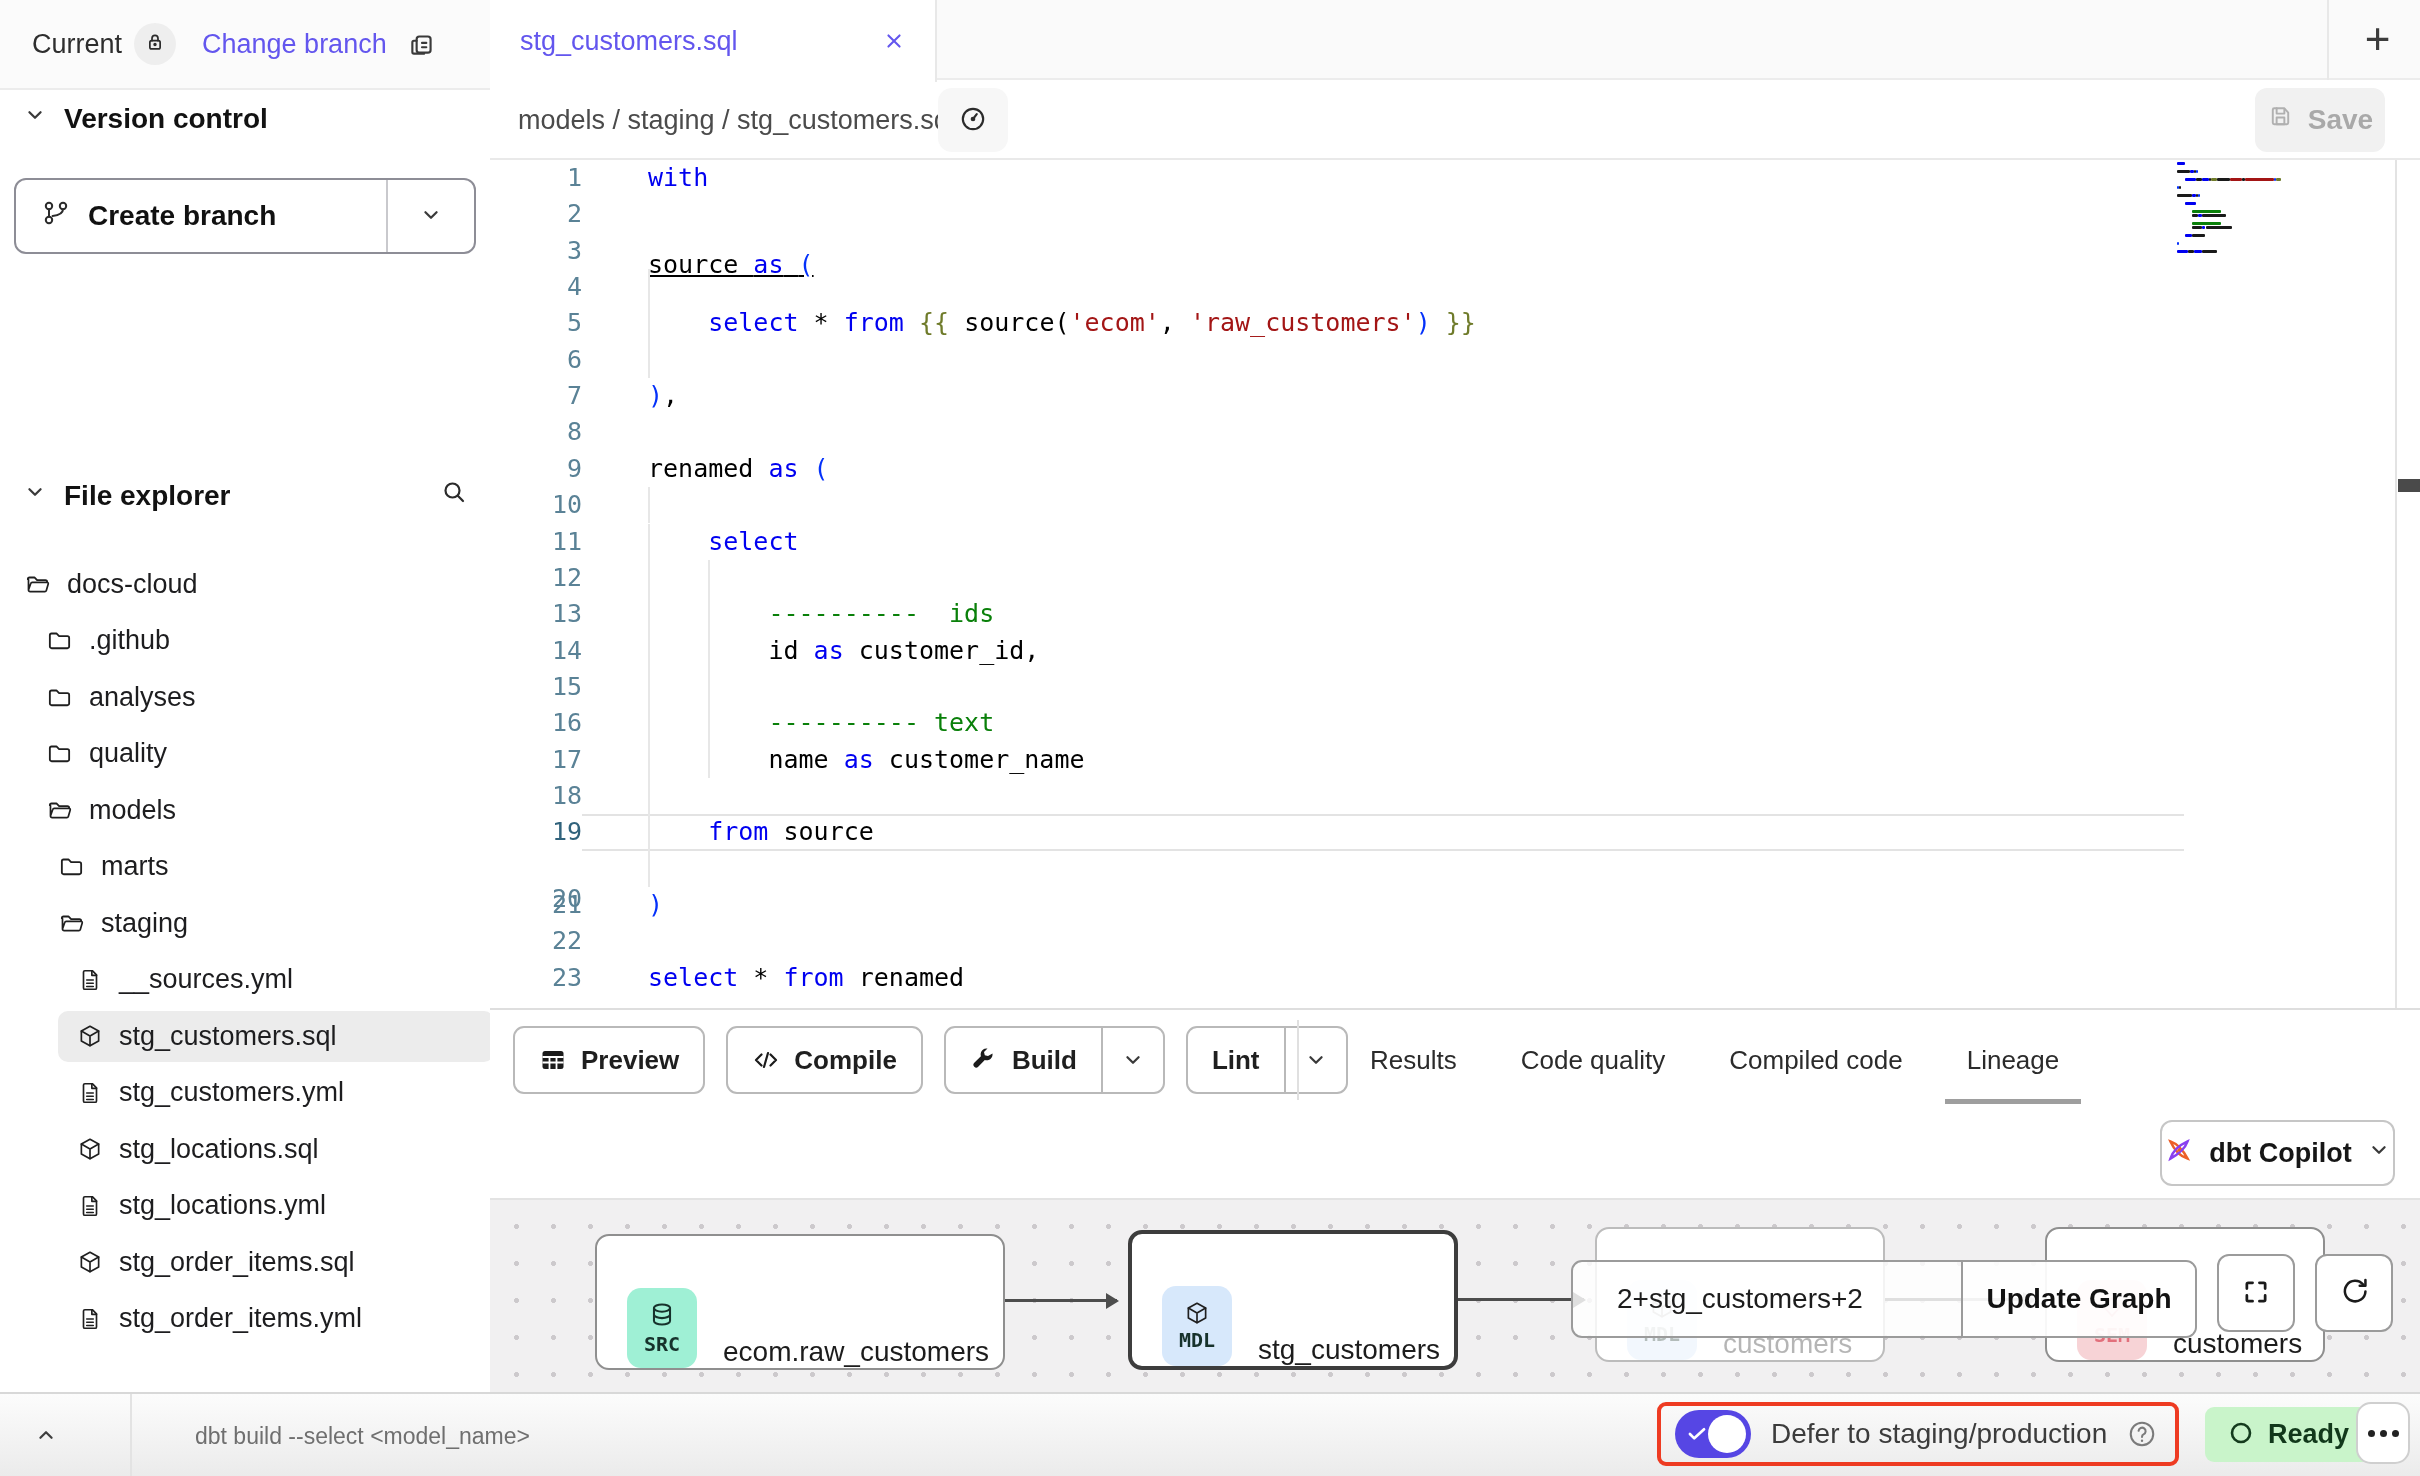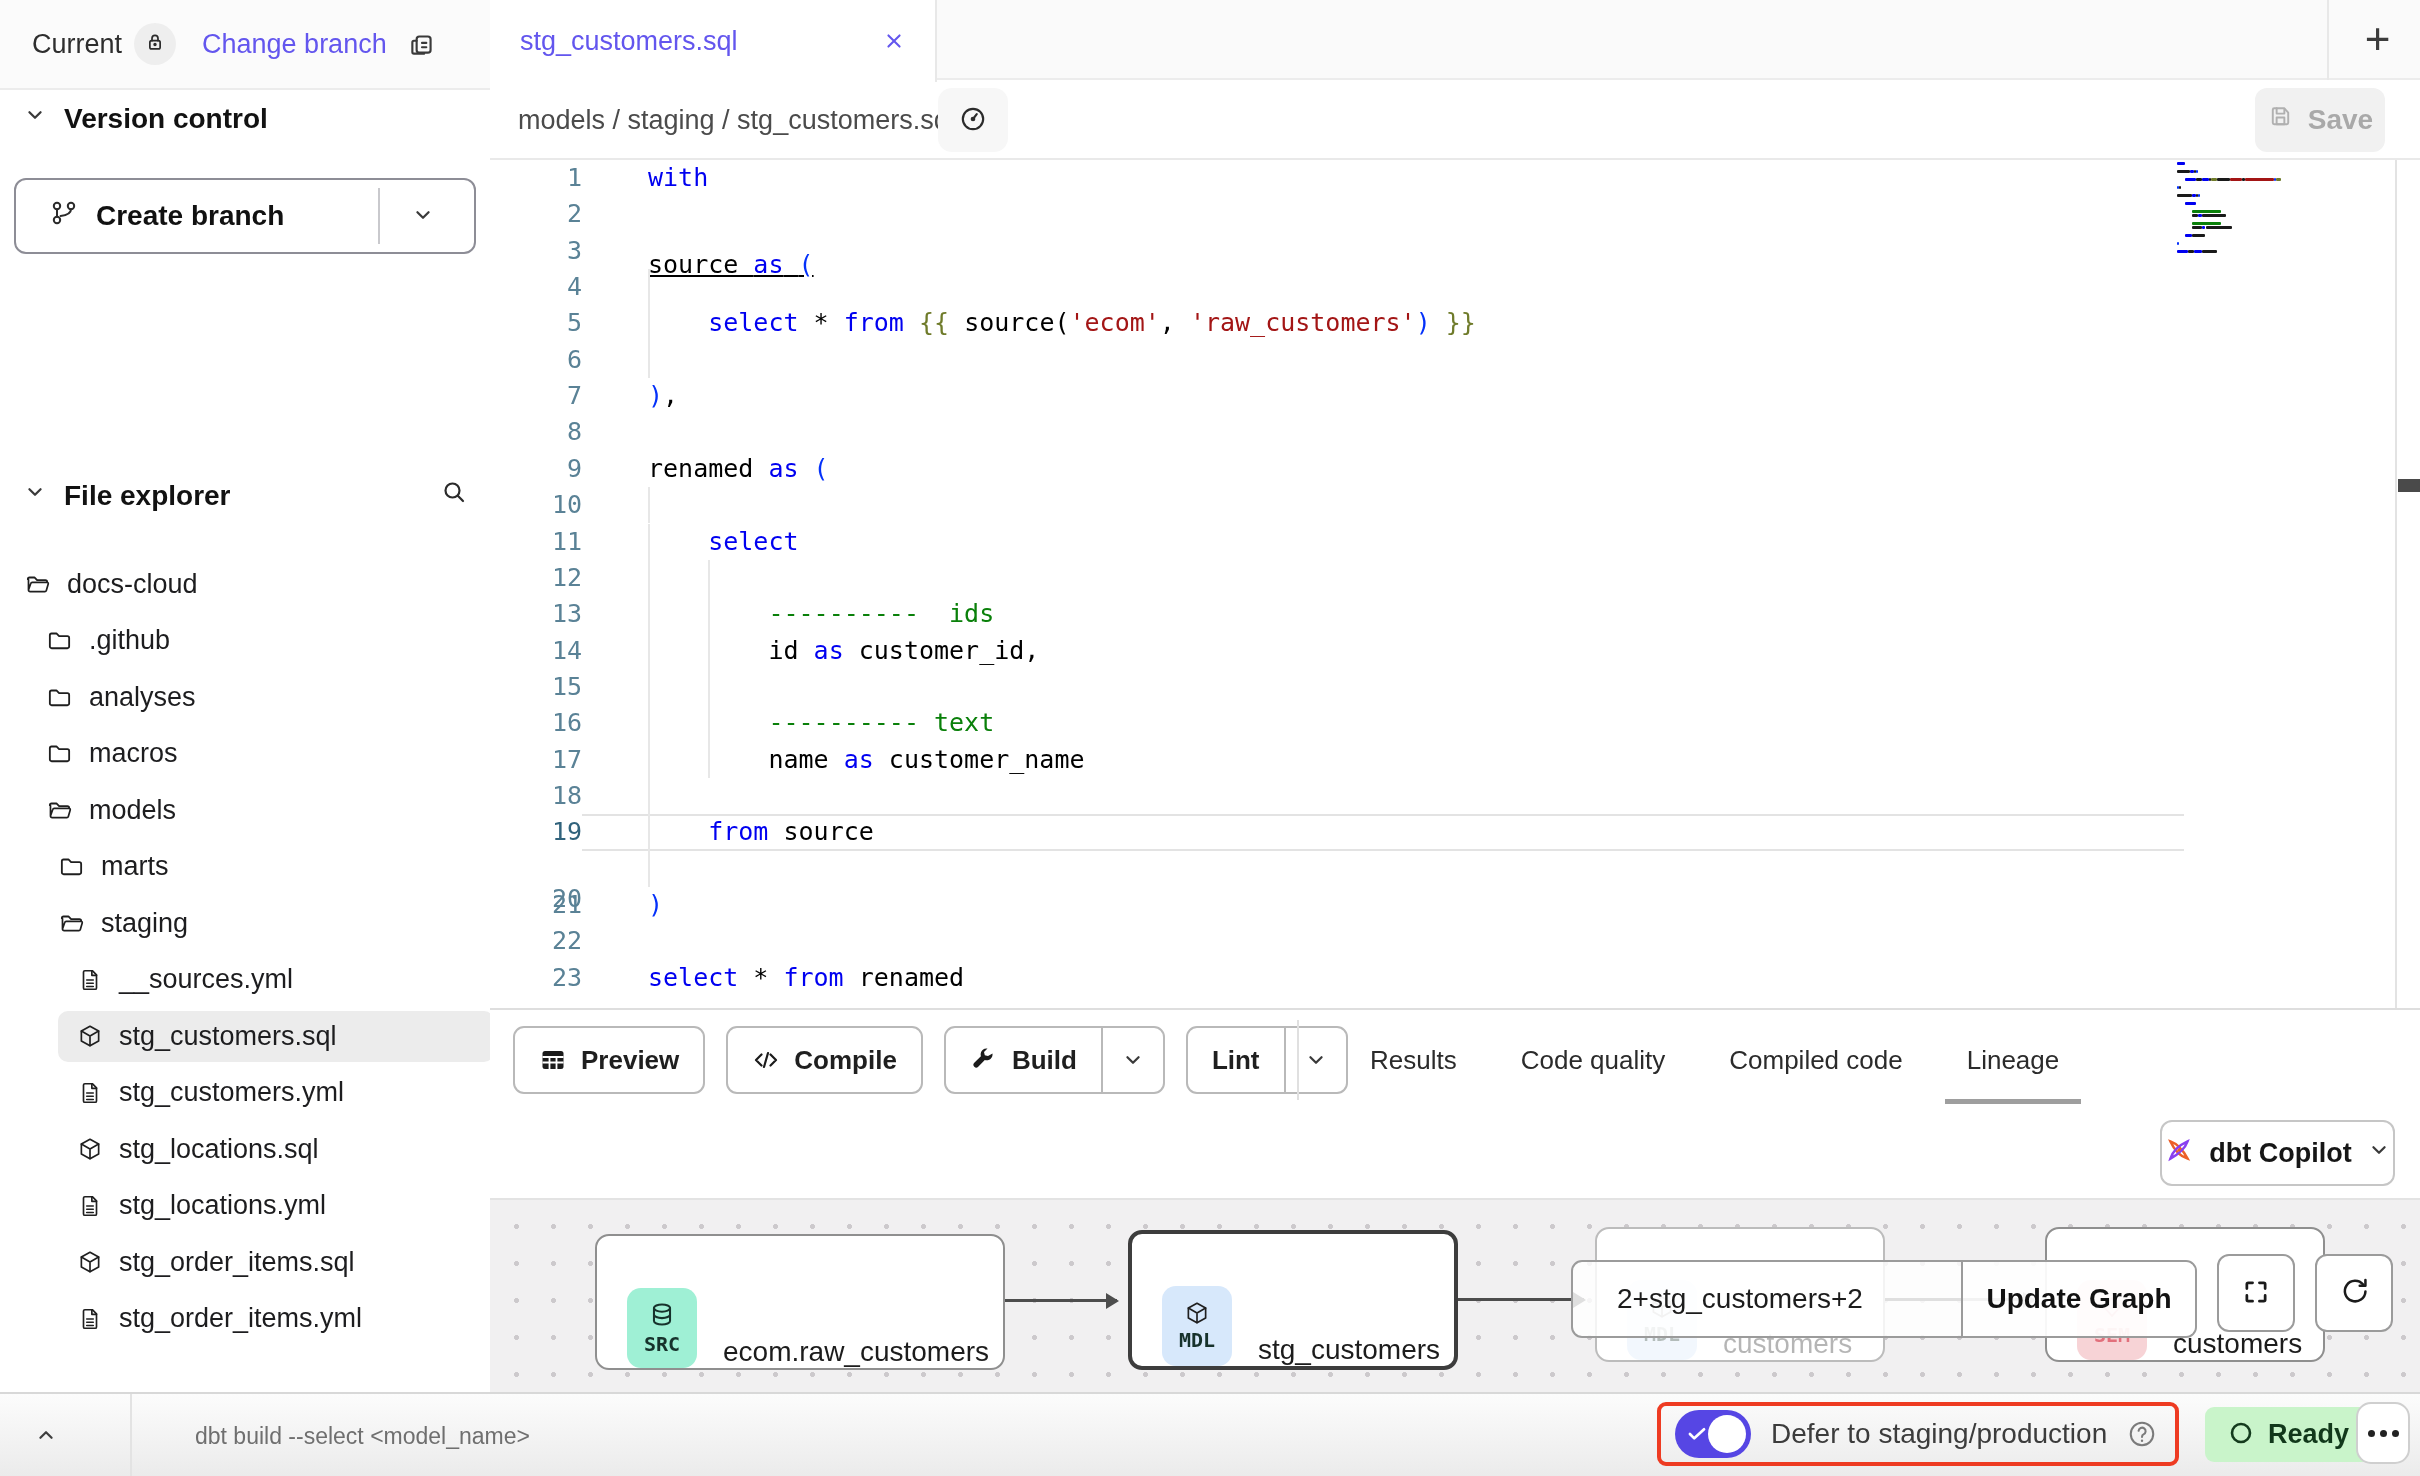--- a/index.html
+++ b/index.html
@@ -11,21 +11,21 @@
   #sidebar { position:absolute; left:0; top:0; width:536px; height:1392px; background:#fff; border-right:2px solid #e6e6e6; }
   #sb-header { position:absolute; left:0; top:0; width:100%; height:90px; background:#fbfbfb; border-bottom:2px solid #ececec; display:flex; align-items:center; }
   #sb-header .git-ic { margin-left:20px; display:flex; }
   #sb-header .cur { margin-left:12px; font-size:27px; color:#2e2e2e; font-weight:500; }
   .lock-badge { margin-left:12px; width:42px; height:42px; border-radius:50%; background:#eeeeee; display:flex; align-items:center; justify-content:center; }
   #change-branch { margin-left:26px; font-size:27px; font-weight:500; color:#6356ee; cursor:pointer; }
   .copy-ic { margin-left:20px; display:flex; }
 
   .sec-head { display:flex; align-items:center; gap:16px; font-size:28px; font-weight:700; color:#121212; }
   #vc-head { position:absolute; left:22px; top:102px; }
-  #create-branch { position:absolute; left:14px; top:178px; width:462px; height:76px; background:#fff; border:2px solid #8d8d96; border-radius:12px; display:flex; align-items:stretch; cursor:pointer; font-family:inherit; padding:8px; }
+  #create-branch { position:absolute; left:14px; top:178px; width:462px; height:76px; background:#fff; border:2px solid #8d8d96; border-radius:12px; display:flex; align-items:stretch; cursor:pointer; font-family:inherit; padding:0; }
   #create-branch .cb-main { flex:1; display:flex; align-items:center; gap:18px; padding-left:26px; font-size:28px; font-weight:600; color:#111; }
   #create-branch .cb-arrow { width:88px; border-left:2px solid #c9c9cd; display:flex; align-items:center; justify-content:center; }
 
   #fe-head { position:absolute; left:22px; top:478px; width:446px; }
   #fe-head .spacer { flex:1; }
   #tree { position:absolute; left:0; top:556px; width:100%; }
   .tree-row { position:relative; height:56.5px; display:flex; align-items:center; gap:16px; font-size:27px; color:#1d1d1f; cursor:pointer; }
   .tree-row .sel-bg { position:absolute; left:58px; right:40px; top:3px; bottom:3px; background:#ececec; border-radius:10px; z-index:0; }
   .tree-row .ic, .tree-row .lb { position:relative; z-index:1; }
   .tree-row .ic { display:flex; }
@@ -208,21 +208,21 @@
             </svg>
           </span>
           <span class="lb">analyses</span>
         </div>
         <div class="tree-row" style="padding-left: 46px;">
           <span class="ic">
             <svg width="27" height="27" viewBox="0 0 28 28" fill="none" stroke="#1f1f1f" stroke-width="1.9" stroke-linecap="round" stroke-linejoin="round">
               <path d="M4 8.5A1.8 1.8 0 0 1 5.8 6.7h5l2.8 2.8h8.6A1.8 1.8 0 0 1 24 11.3v8.9A1.8 1.8 0 0 1 22.2 22H5.8A1.8 1.8 0 0 1 4 20.2z"></path>
             </svg>
           </span>
-          <span class="lb">macros</span>
+          <span class="lb">quality</span>
         </div>
         <div class="tree-row" style="padding-left: 46px;">
           <span class="ic">
             <svg width="27" height="27" viewBox="0 0 28 28" fill="none" stroke="#1f1f1f" stroke-width="1.9" stroke-linecap="round" stroke-linejoin="round">
               <path d="M4 8.5A1.8 1.8 0 0 1 5.8 6.7h5l2.8 2.8h8.6A1.8 1.8 0 0 1 24 11.3"></path>
               <path d="M4 20.2V8.5M4 20.2A1.8 1.8 0 0 0 5.8 22h16.4a1.8 1.8 0 0 0 1.7-1.3L26 13.4a1.3 1.3 0 0 0-1.3-1.7H8.2a1.8 1.8 0 0 0-1.7 1.3z" transform="scale(0.93) translate(1,1)"></path>
             </svg>
           </span>
           <span class="lb">models</span>
         </div>

